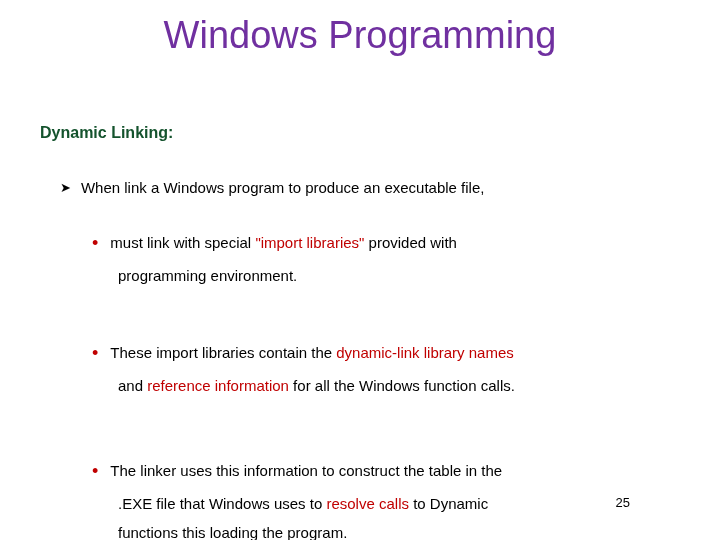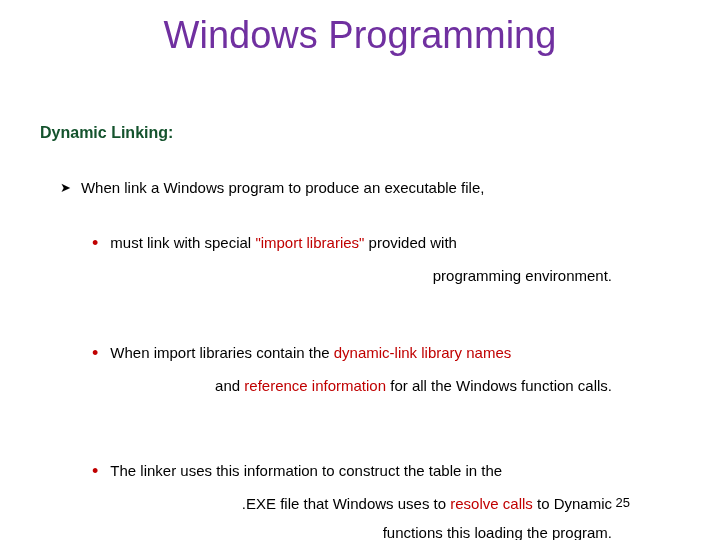--- a/index.html
+++ b/index.html
@@ -74,21 +74,20 @@
     position: absolute;
     right: 22px;
     bottom: 30px;
     font-size: 13px;
     color: #000;
     margin-left: 21px;
   }
   .sub-block .cont {
     margin-left: 26px;
     display: block;
-    text-align: right;
   }
 </style>
 </head>
 <body>
 
 <div class="slide">
 
   <div class="title">Windows Programming</div>
 
   <div class="subtitle">Dynamic Linking:</div>
@@ -99,21 +98,21 @@
 
   <div class="sub-list" style="top:226px;">
     <div class="sub-block">
       <span class="dot">•</span><span>must link with special </span><span class="hl">"import libraries"</span><span> provided with</span>
       <span class="cont">programming environment.</span>
     </div>
   </div>
 
   <div class="sub-list" style="top:336px;">
     <div class="sub-block">
-      <span class="dot">•</span><span>When import libraries contain the </span><span class="hl">dynamic-link library names</span>
+      <span class="dot">•</span><span>These import libraries contain the </span><span class="hl">dynamic-link library names</span>
       <span class="cont"><span>and </span><span class="hl">reference information</span><span> for all the Windows function calls.</span></span>
     </div>
   </div>
 
   <div class="sub-list" style="top:432px;margin-top:22px;">
     <div class="sub-block">
       <span class="dot">•</span><span>The linker uses this information to construct the table in the</span>
       <span class="cont"><span>.EXE file that Windows uses to </span><span class="hl">resolve calls</span><span> to Dynamic</span></span>
       <span class="cont">functions this loading the program.</span>
     </div>

